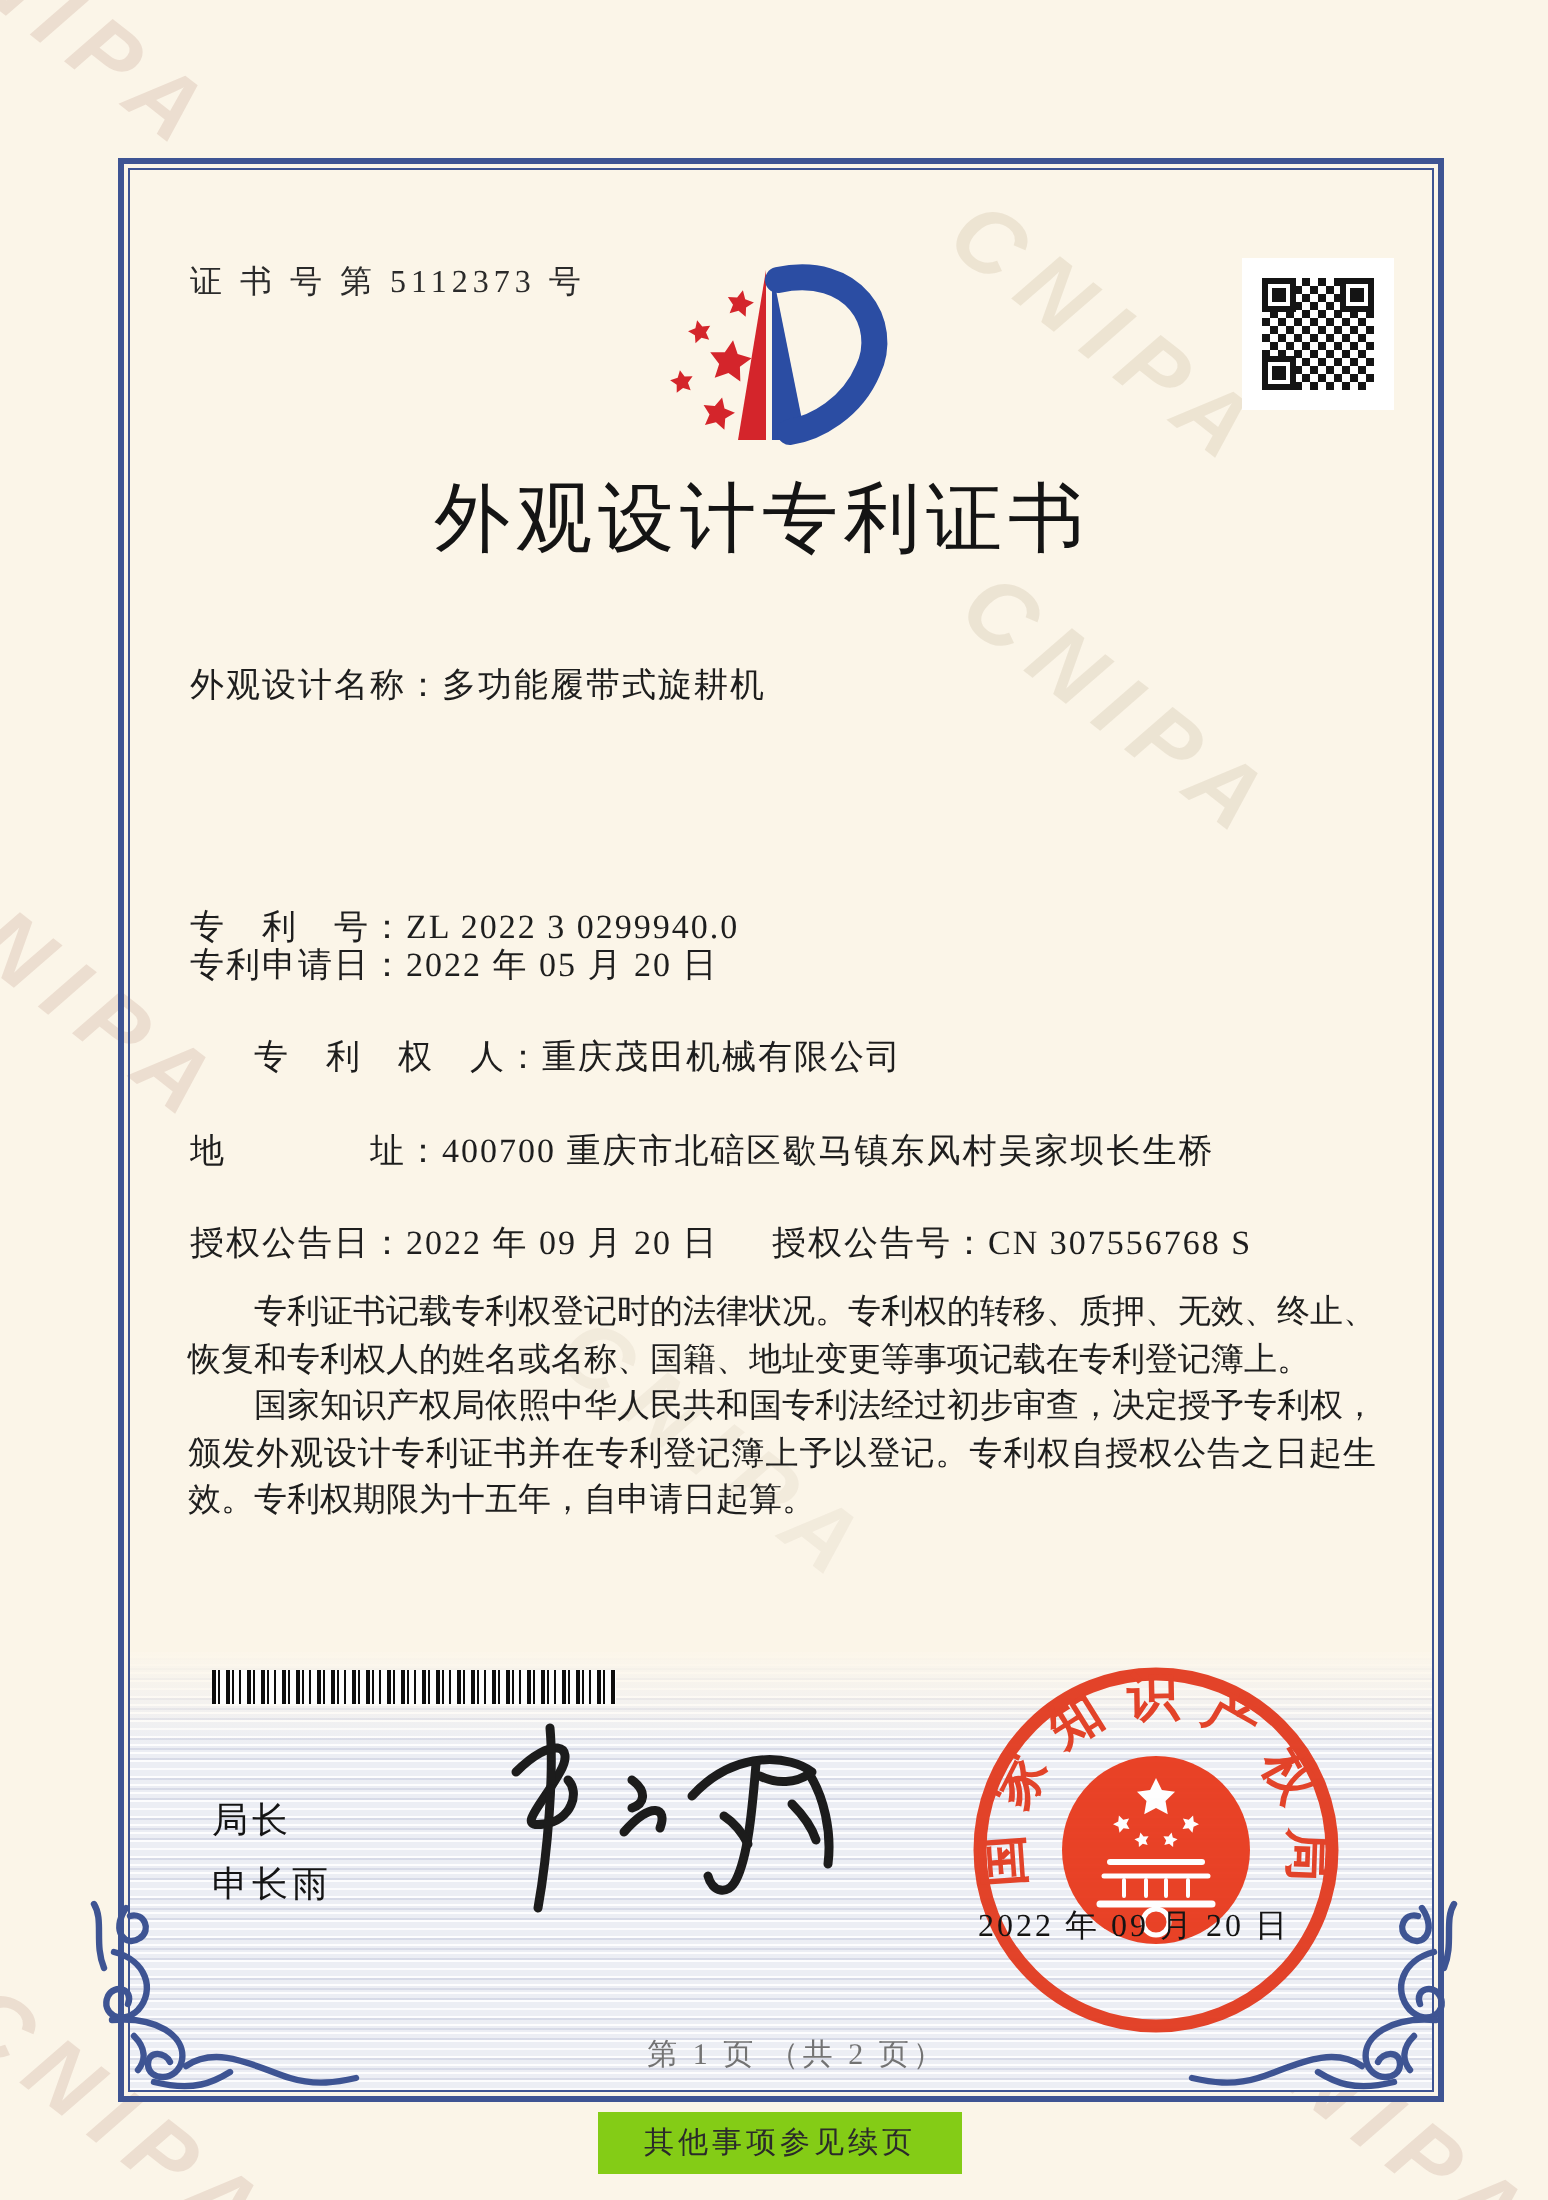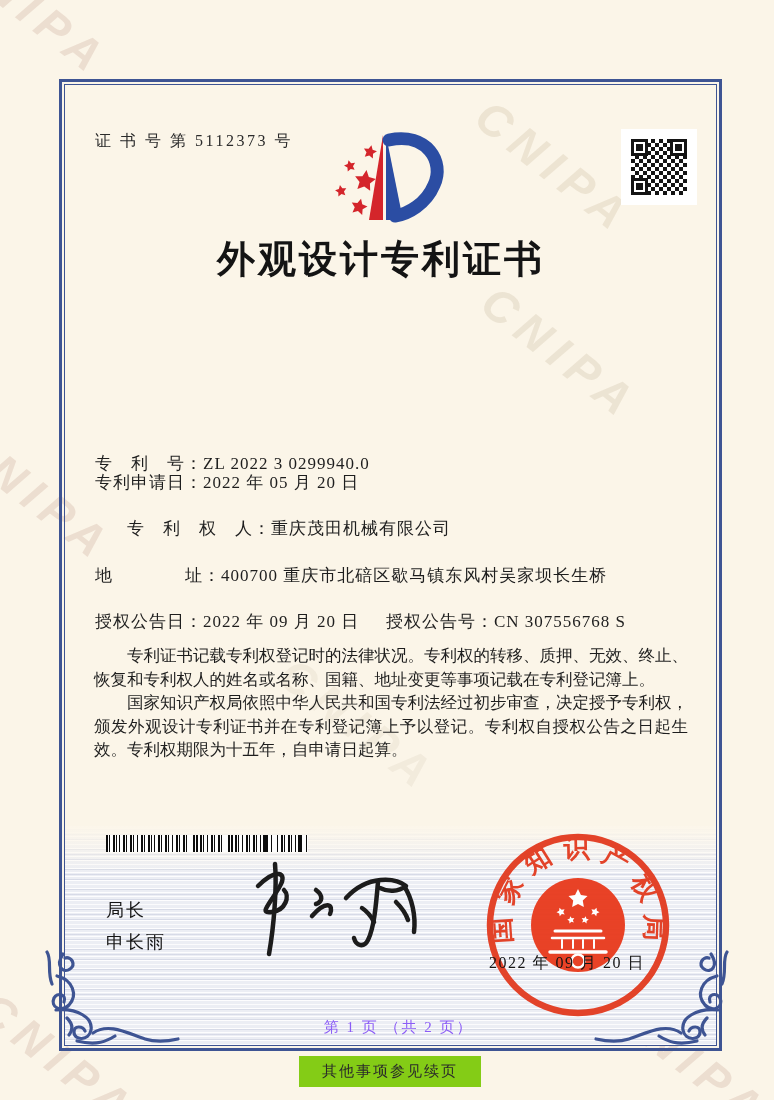--- a/index.html
+++ b/index.html
@@ -45,21 +45,21 @@
       display:flex; align-items:center; justify-content:center; }
   .qr { position:relative; width:56px; height:56px;
       background:repeating-conic-gradient(#141414 0% 25%, #fff 0% 50%) 0 0/8px 8px; }
   .finder { position:absolute; width:17px; height:17px; background:#fff; border:3px solid #141414; }
   .finder::after { content:""; position:absolute; inset:2px; background:#141414; }
   .finder.tl { left:0; top:0; } .finder.tr { right:0; top:0; } .finder.bl { left:0; bottom:0; }
 
   .logo { position:absolute; left:322px; top:124px; width:135px; height:110px; }
 
   .title { position:absolute; left:59px; top:234px; width:644px; text-align:center;
-      font-size:38px; font-weight:700; letter-spacing:3px; color:#141414; }
+      font-size:38px; font-weight:400; letter-spacing:3px; color:#141414; }
 
   
   .row { position:absolute; left:95px; width:610px; font-size:17px; letter-spacing:1px;
       color:#1e1e1e; white-space:nowrap; }
   .row .lab { color:#1e1e1e; }
   .r1 { top:331px; } .r2 { top:378px; } .r3 { top:424px;margin-top:28px; } .r4 { top:471px; }
   .r5 { top:517px;margin-left:32px; } .r6 { top:564px; } .r7 { top:610px; }
   .pair2 { position:absolute; left:291px; top:0; }
 
   
@@ -77,21 +77,21 @@
   .officer-name  { position:absolute; left:106px; top:930px; font-size:18px; letter-spacing:2px; color:#141414; }
   .signature { position:absolute; left:228px; top:856px; width:195px; height:105px; }
 
   
   .seal { position:absolute; left:483px; top:830px; width:190px; height:190px; opacity:.95; }
   .seal-date { position:absolute; left:489px; top:953px; width:170px; font-size:16px;
       letter-spacing:1.5px; color:#141414; white-space:nowrap; }
 
   
   .page-info { position:absolute; left:59px; top:1018px; width:679px; text-align:center;
-      font-size:15px; letter-spacing:2px; color:#8b5cf6; }
+      font-size:15px; letter-spacing:2px; color:#737373; }
   .cont-note { position:absolute; left:299px; top:1056px; width:182px; height:31px;
       background:#84cc16; display:flex; align-items:center; justify-content:center;
       font-size:15px; letter-spacing:2px; color:#2a2a2a; }
 </style>
 </head>
 <body>
 
 <div class="page">
 
   <span class="wm wm-a">CNIPA</span>
@@ -152,20 +152,23 @@
       <polygon points="61,11 47,96 61,96"></polygon>
     </g>
     <g fill="#2b4da3">
       <polygon points="64,11 64,96 81,96"></polygon>
     </g>
     <path d="M67,16 C105,8 123,38 112,61 C104,80 86,90 73,92" fill="none" stroke="#2b4da3" stroke-width="13" stroke-linecap="round"></path>
   </svg>
 
   <div class="title">外观设计专利证书</div>
 
+  <div class="row r1">
+    <span class="lab">外观设计名称：</span><span>多功能履带式旋耕机</span>
+  </div>
   <div class="row r3">
     <span class="lab">专　利　号：</span><span>ZL 2022 3 0299940.0</span>
   </div>
   <div class="row r4">
     <span class="lab">专利申请日：</span><span>2022 年 05 月 20 日</span>
   </div>
   <div class="row r5">
     <span class="lab">专　利　权　人：</span><span>重庆茂田机械有限公司</span>
   </div>
   <div class="row r6">

